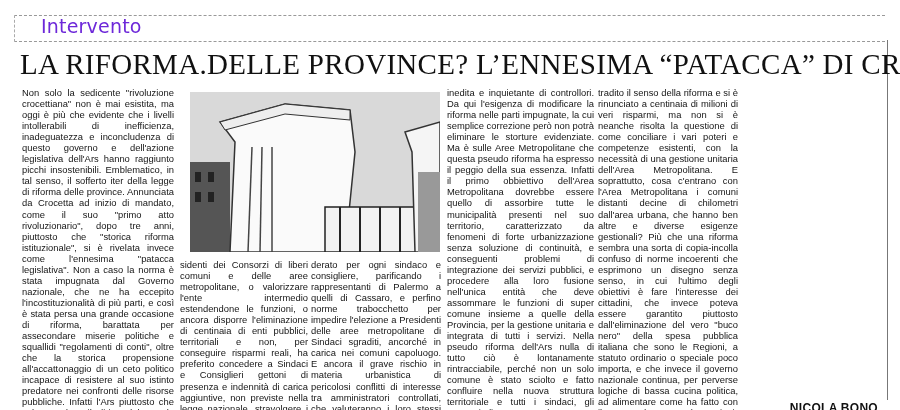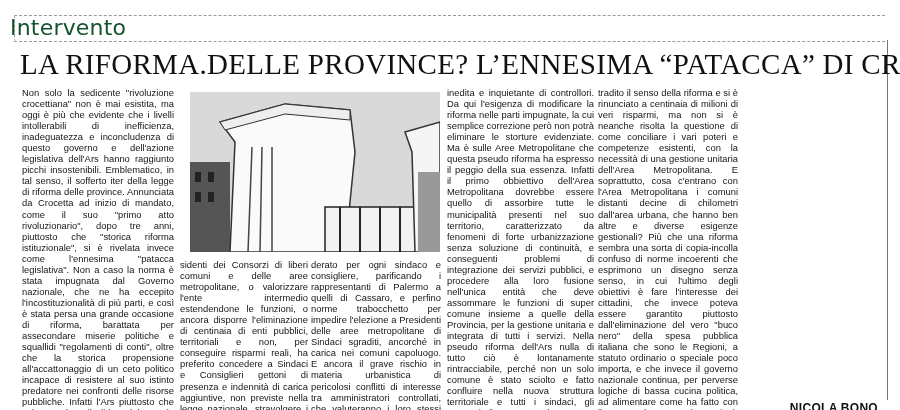--- a/index.html
+++ b/index.html
@@ -1,18 +1,18 @@
 <!DOCTYPE html>
 <html><head>
 <meta charset="utf-8">
 <style>
   html,body{margin:0;padding:0;background:#fff;}
   body{width:900px;height:410px;position:relative;overflow:hidden;font-family:"Liberation Sans",sans-serif;color:#111;}
   .rubric-box{position:absolute;left:14px;top:15px;width:870px;height:25px;border-top:1px dashed #999;border-bottom:1px dashed #999;border-left:1px dashed #aaa;}
-  .rubric{position:absolute;left:10px;top:15px;font-size:22px;font-family:"DejaVu Sans",sans-serif;color:#14532d;letter-spacing:0.2px;}
+  .rubric{position:absolute;left:41px;top:15px;font-size:19px;font-family:"DejaVu Sans",sans-serif;color:#6d28d9;letter-spacing:0.2px;}
   .headline{position:absolute;left:20px;top:48px;width:870px;font-family:"Liberation Serif",serif;font-size:29px;letter-spacing:0.3px;color:#111;white-space:nowrap;}
   .col{position:absolute;font-family:"Liberation Sans",sans-serif;font-size:9.4px;line-height:11.05px;text-align:justify;color:#151515;hyphens:auto;}
   .col p{margin:0;}
   #c1{left:22px;top:87px;width:152px;}
   #c2{left:180px;top:259px;width:128px;}
   #c3{left:311px;top:259px;width:130px;}
   #c4{left:447px;top:87px;width:147px;}
   #c5{left:598px;top:87px;width:140px;}
   .photo{position:absolute;left:190px;top:92px;width:250px;height:160px;background:
     repeating-linear-gradient(45deg,#cfcfcf 0 2px,#e4e4e4 2px 4px);overflow:hidden;}

